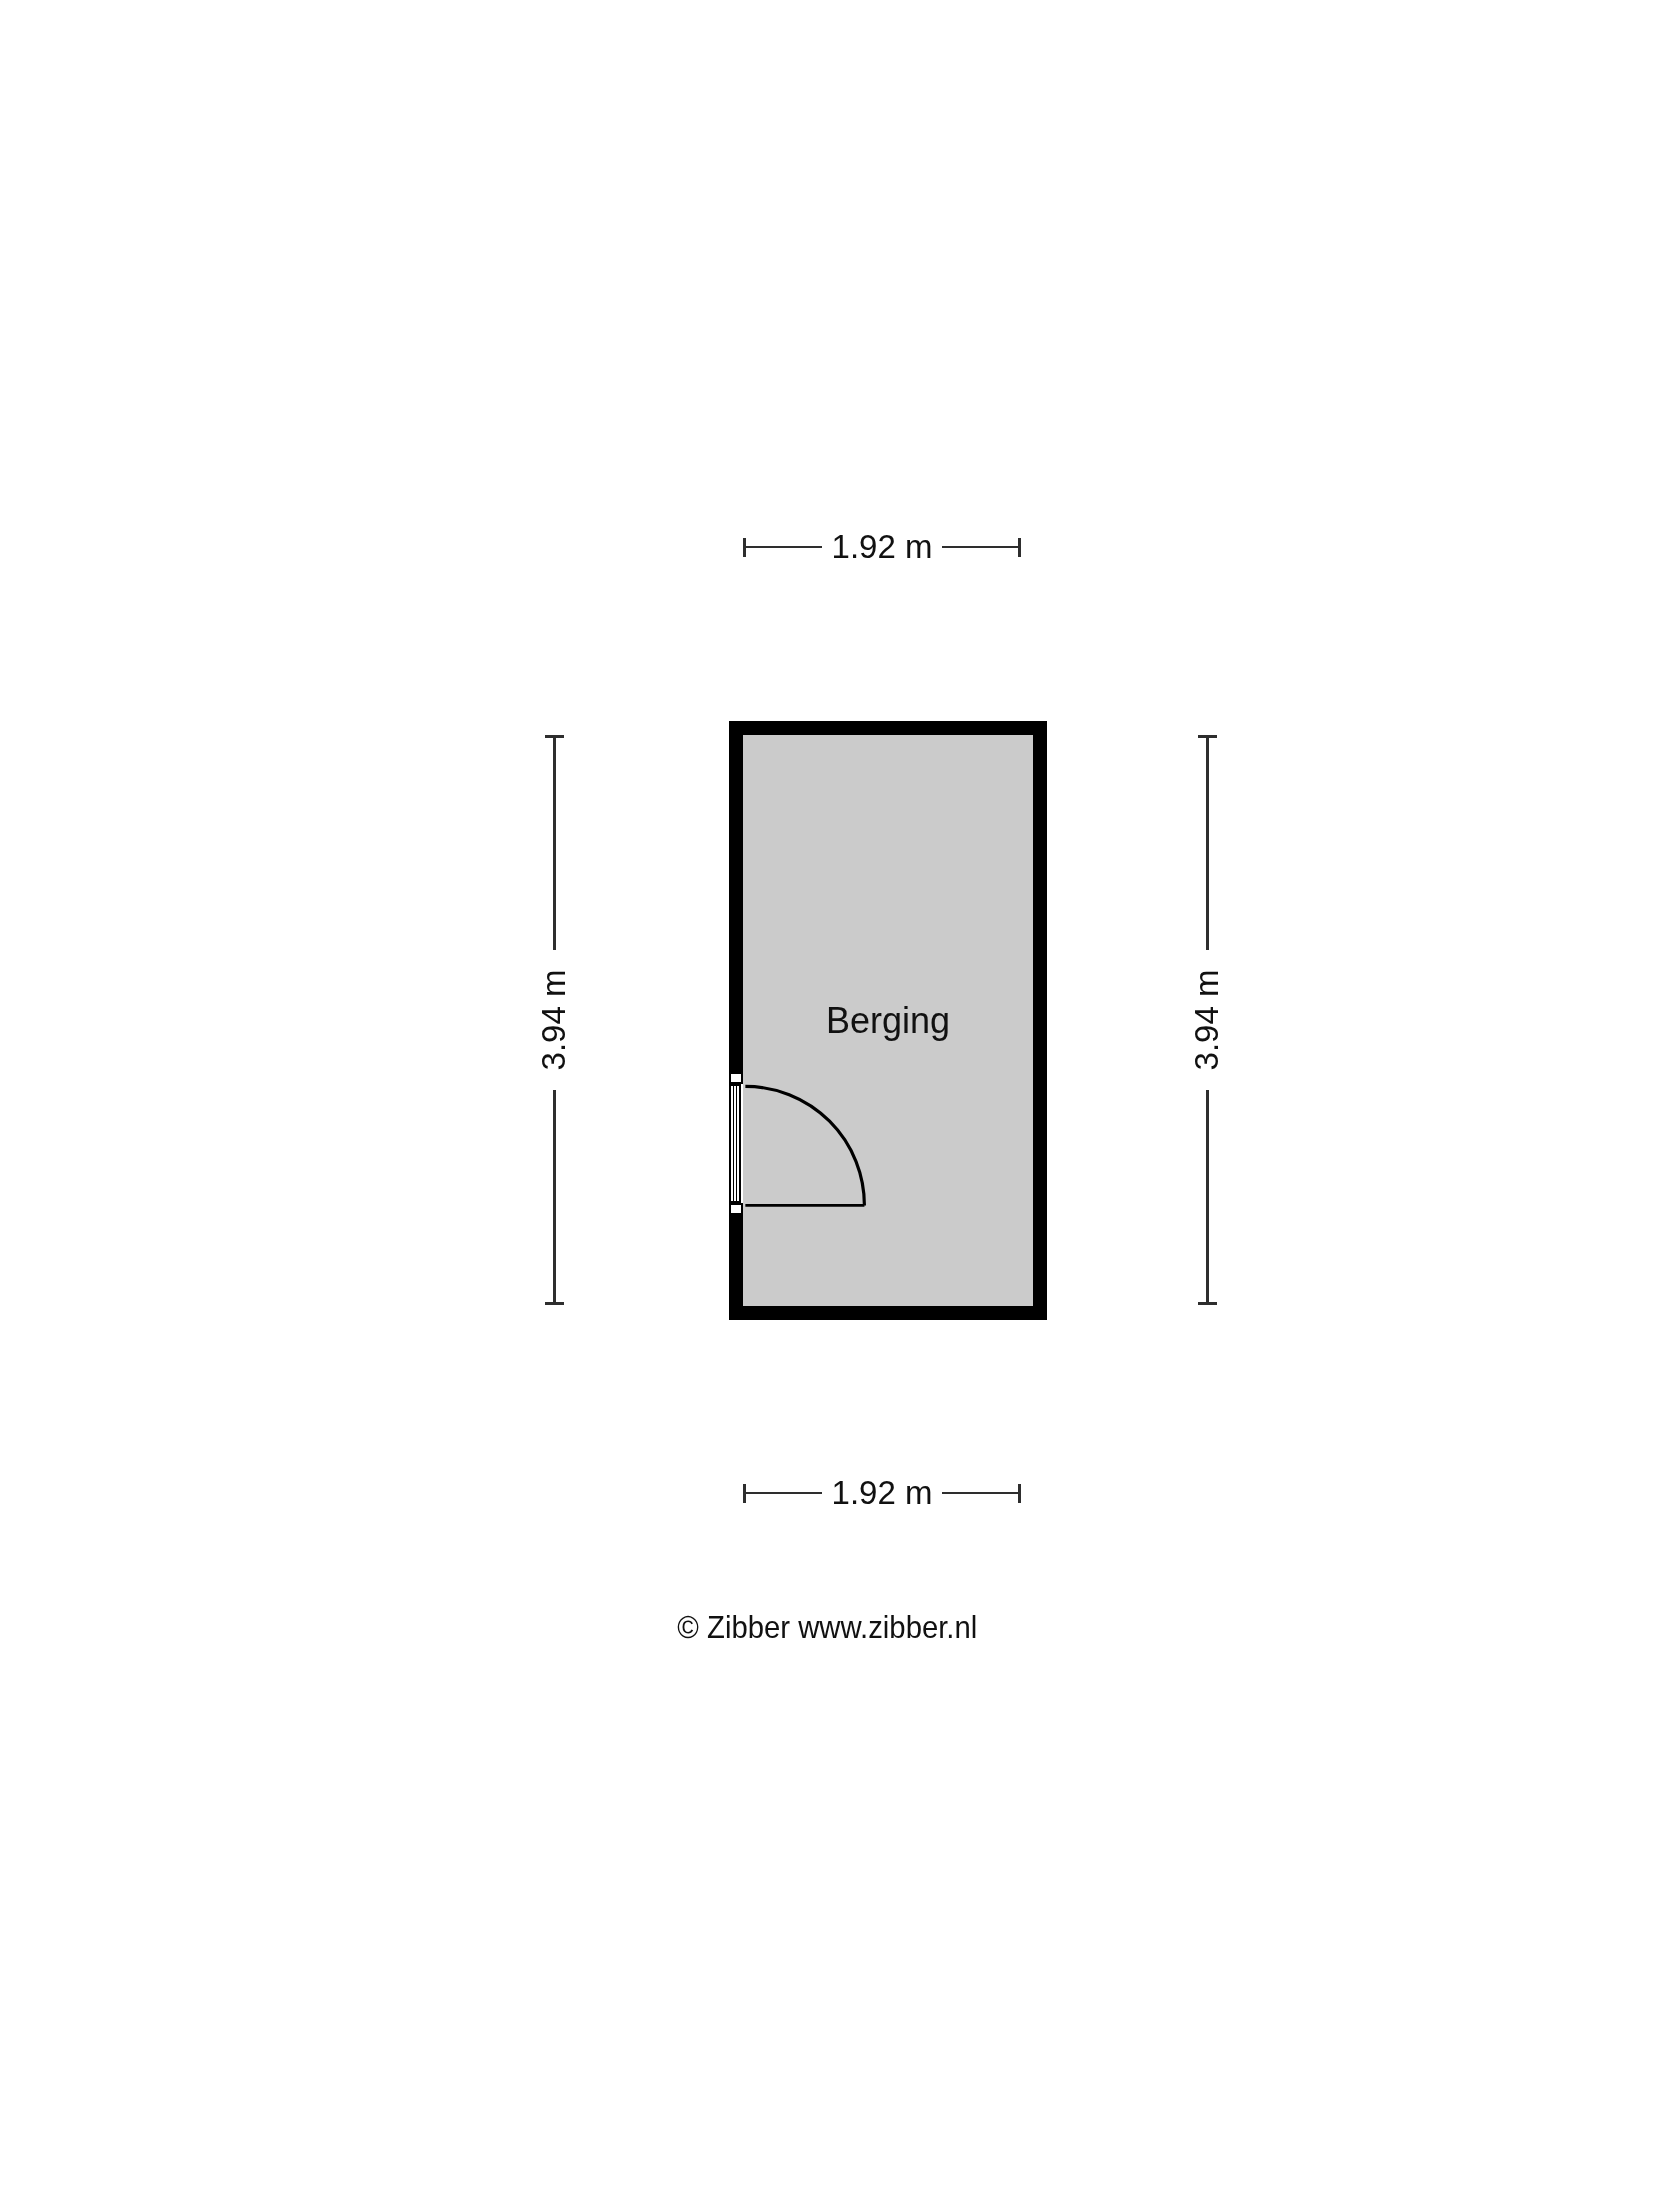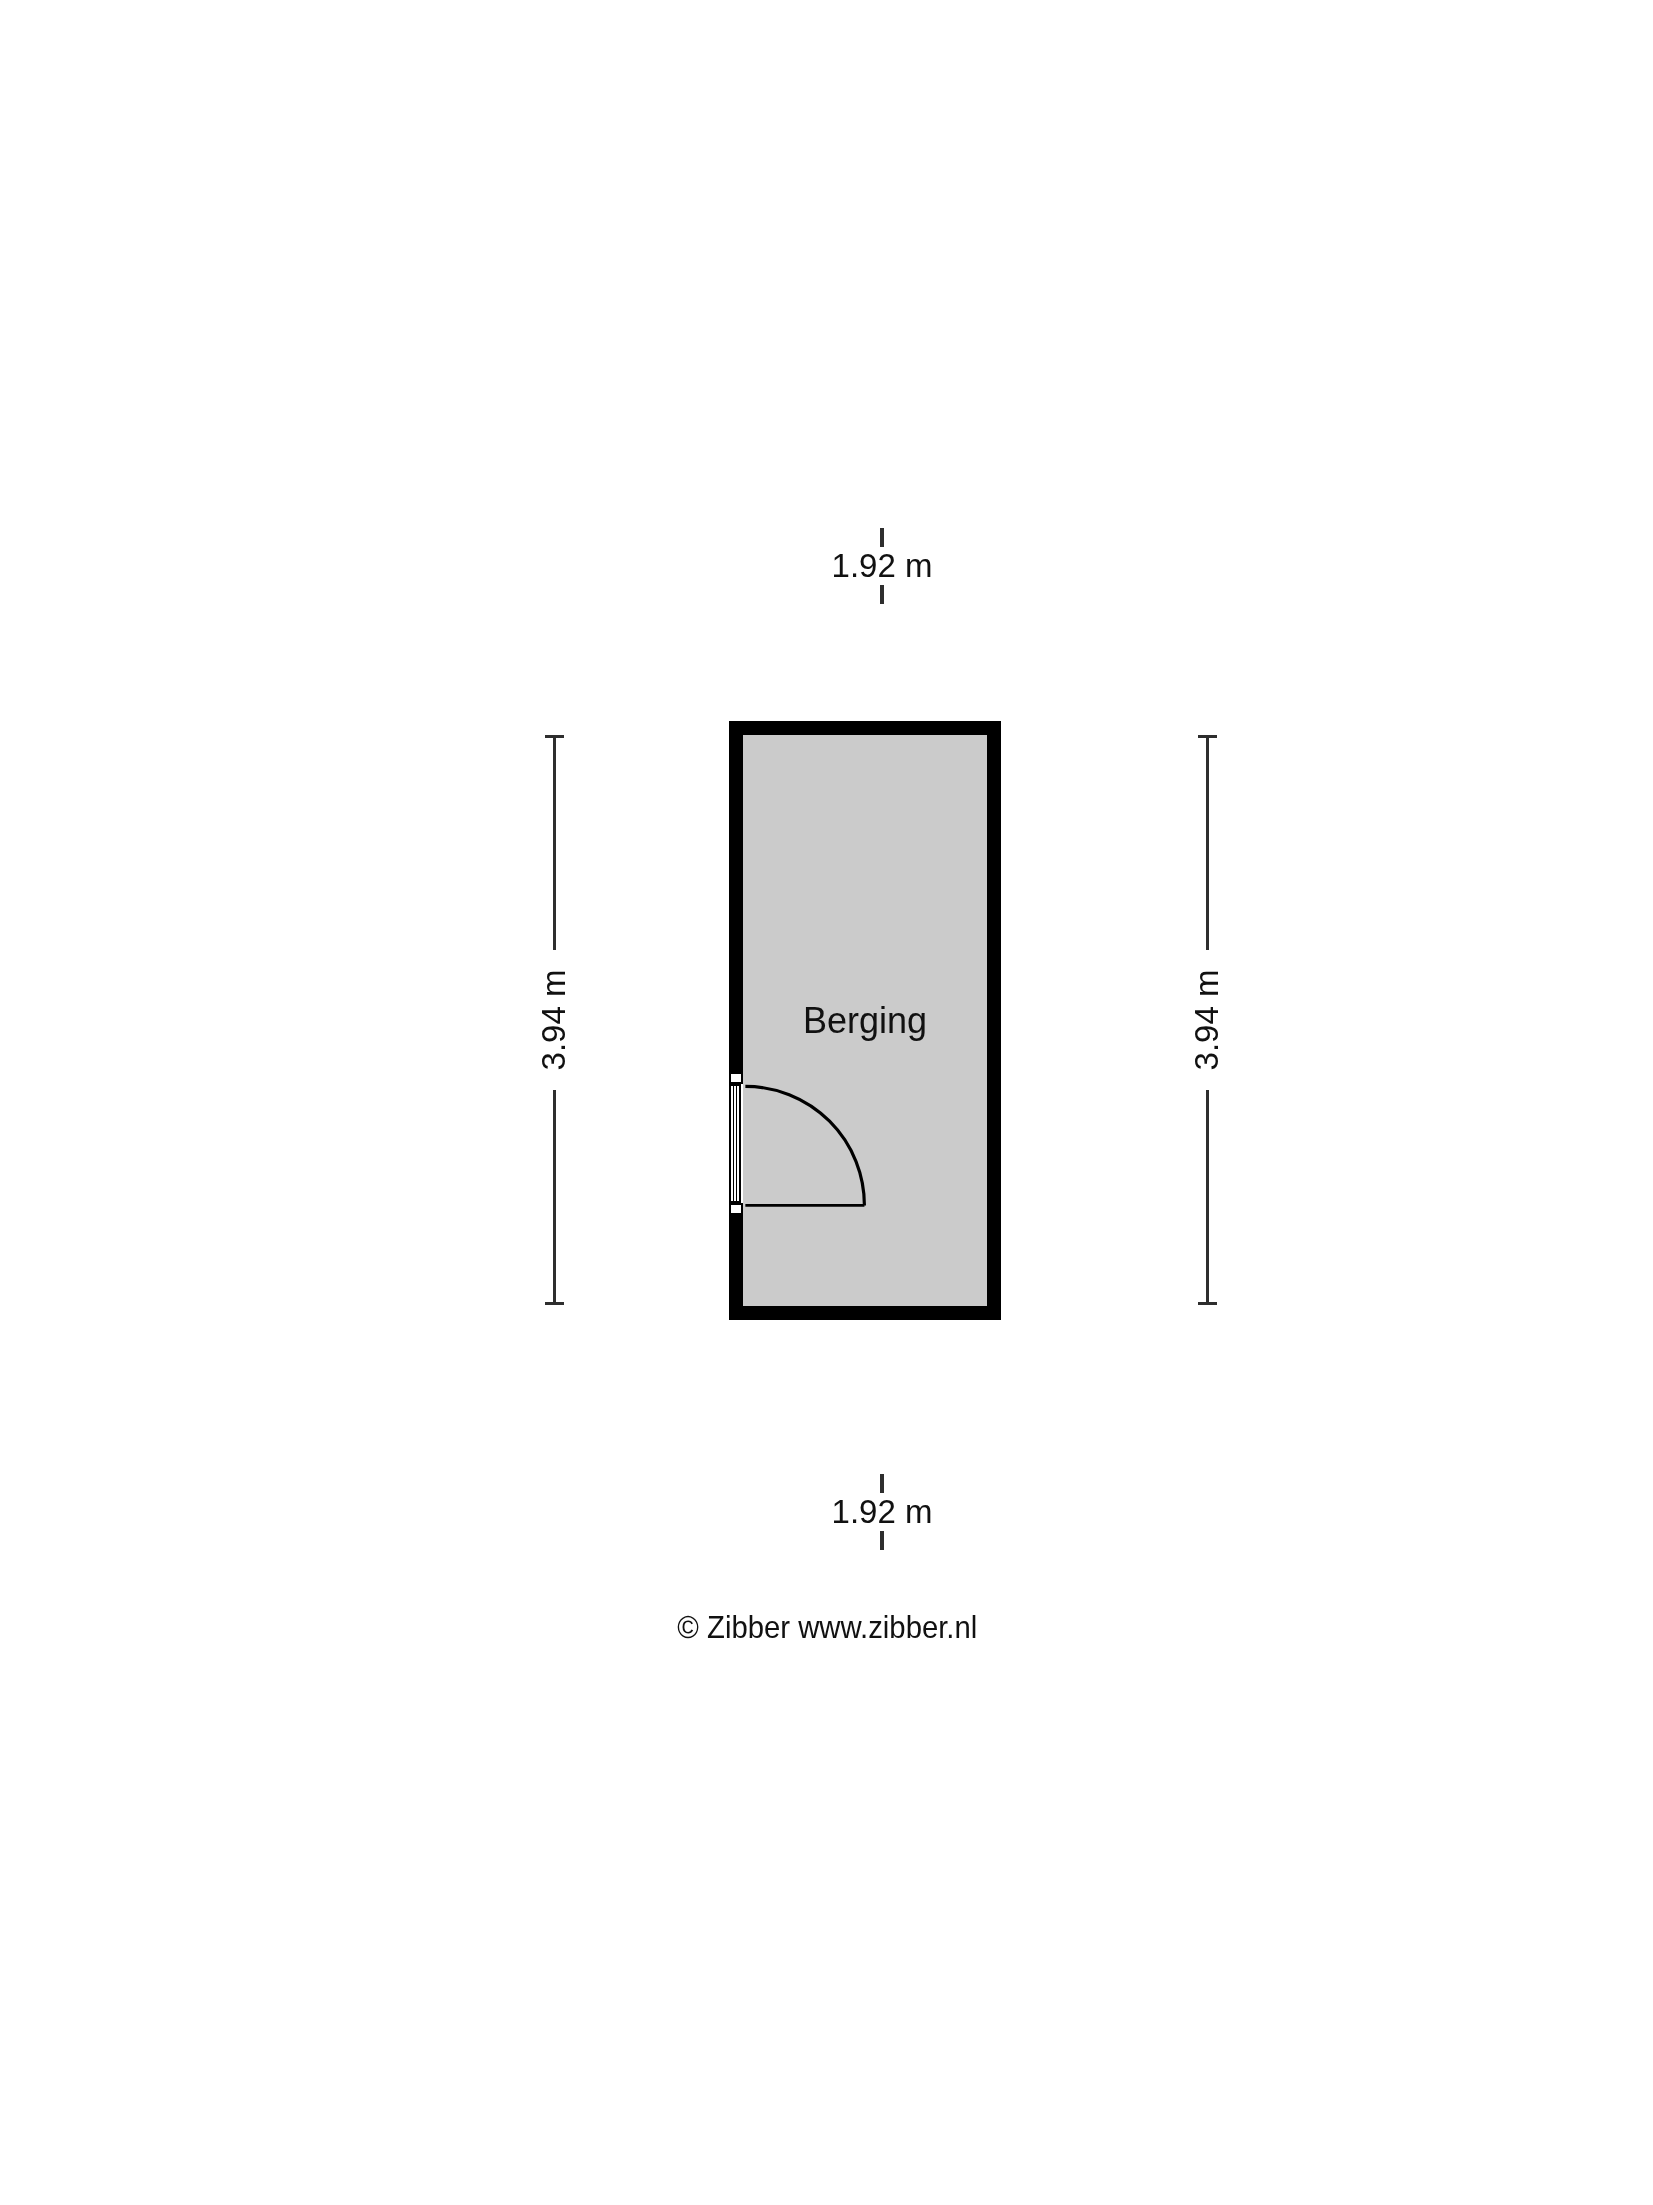--- a/index.html
+++ b/index.html
@@ -17,21 +17,21 @@
     color: var(--text-color);
     position: relative;
     overflow: hidden;
   }
   .canvas { position: absolute; left: 0; top: 0; width: 1654px; height: 2205px; }
 
   
   .room {
     position: absolute;
     left: 729px; top: 721px;
-    width: 272px; height: 599px;
+    width: 318px; height: 599px;
     border: 14px solid var(--wall-color);
     background: var(--floor-color);
     display: flex; align-items: center; justify-content: center;
   }
   .room-label {
     font-size: 36px;
     line-height: 1;
     color: var(--text-color);
   }
 
@@ -66,21 +66,21 @@
   }
   .door-swing-svg {
     position: absolute;
     left: 743px; top: 1084px;
     width: 123px; height: 123px;
     overflow: visible;
   }
 
   
   .dim { position: absolute; display: flex; align-items: center; }
-  .dim-h { flex-direction: column; height: 38px; }
+  .dim-h { flex-direction: row; height: 38px; }
   .dim-v { flex-direction: column; width: 19px; }
   .dline { background: var(--dim-line-color); flex: 1 1 auto; }
   .dim-h .dline { height: 2.4px; }
   .dim-v .dline { width: 2.4px; }
   .tick-v { width: 3.2px; height: 19px; background: var(--dim-line-color); flex: 0 0 auto; }
   .tick-h { width: 19px; height: 3.2px; background: var(--dim-line-color); flex: 0 0 auto; }
   .dlabel {
     font-size: 33px;
     line-height: 38px;
     white-space: nowrap;

